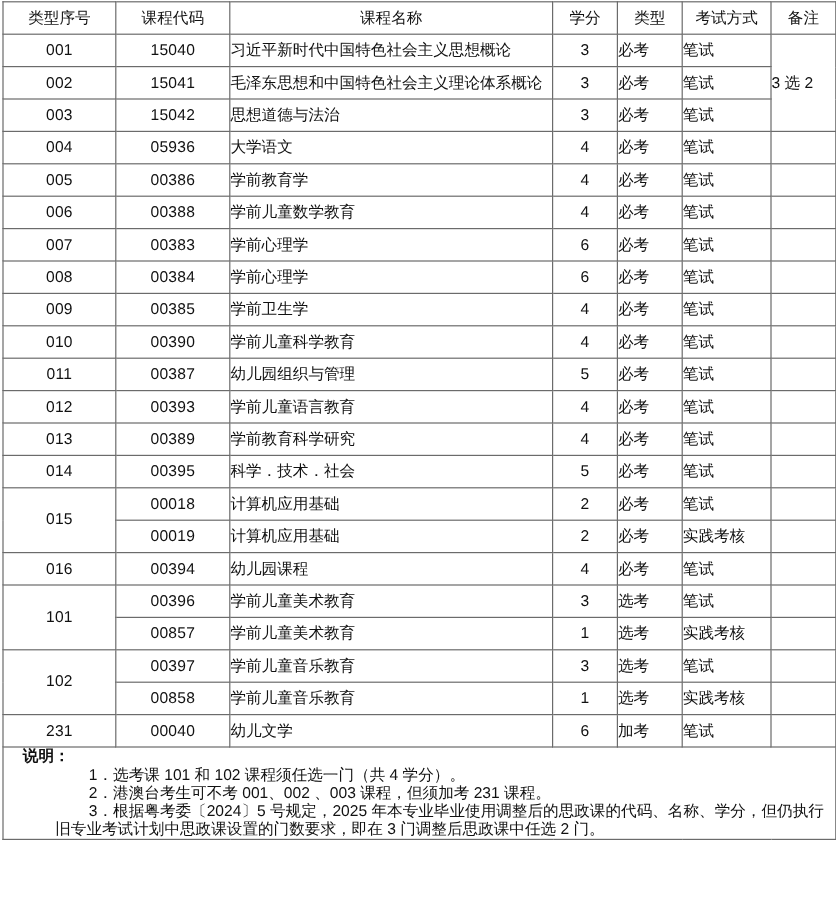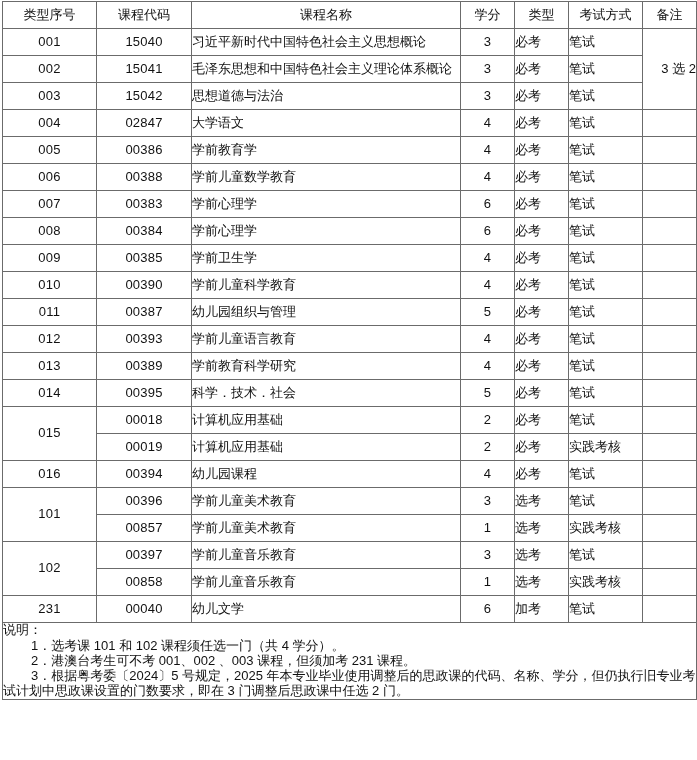--- a/index.html
+++ b/index.html
@@ -51,21 +51,21 @@
   td.name {
     text-align: left;
     padding-left: 9px;
     font-size: 13.5px;
   }
   td.small {
     text-align: left;
     font-size: 13px;
   }
   td.remark {
-    text-align: right;
+    text-align: left;
     font-size: 12.5px;
     vertical-align: middle;
   }
   
   col.c1 { width: 94px; }
   col.c2 { width: 95px; }
   col.c3 { width: 269px; }
   col.c4 { width: 54px; }
   col.c5 { width: 54px; }
   col.c6 { width: 74px; }
@@ -74,25 +74,27 @@
   td.notes {
     text-align: left;
     vertical-align: top;
     padding: 7px 8px 10px 7px;
     height: 110px;
     font-size: 13.5px;
     line-height: 1.95;
   }
   .notes-title {
     display: block;
-    margin: 0 0 1px 0;
+    margin: 0 0 1px 16px;
+    font-weight: bold;
   }
   .note-line {
     display: block;
     text-indent: 28px;
+    margin-left: 43px;
   }
   .note-line.wrap {
     text-indent: 28px;
   }
 </style>
 </head>
 <body>
 
 <div class="page">
 
@@ -142,21 +144,21 @@
         <td class="num">003</td>
         <td class="num">15042</td>
         <td class="name">思想道德与法治</td>
         <td class="num">3</td>
         <td class="small">必考</td>
         <td class="small">笔试</td>
       </tr>
 
       <tr>
         <td class="num">004</td>
-        <td class="num">02847</td>
+        <td class="num">05936</td>
         <td class="name">大学语文</td>
         <td class="num">4</td>
         <td class="small">必考</td>
         <td class="small">笔试</td>
         <td class="remark"></td>
       </tr>
 
       <tr>
         <td class="num">005</td>
         <td class="num">00386</td>

